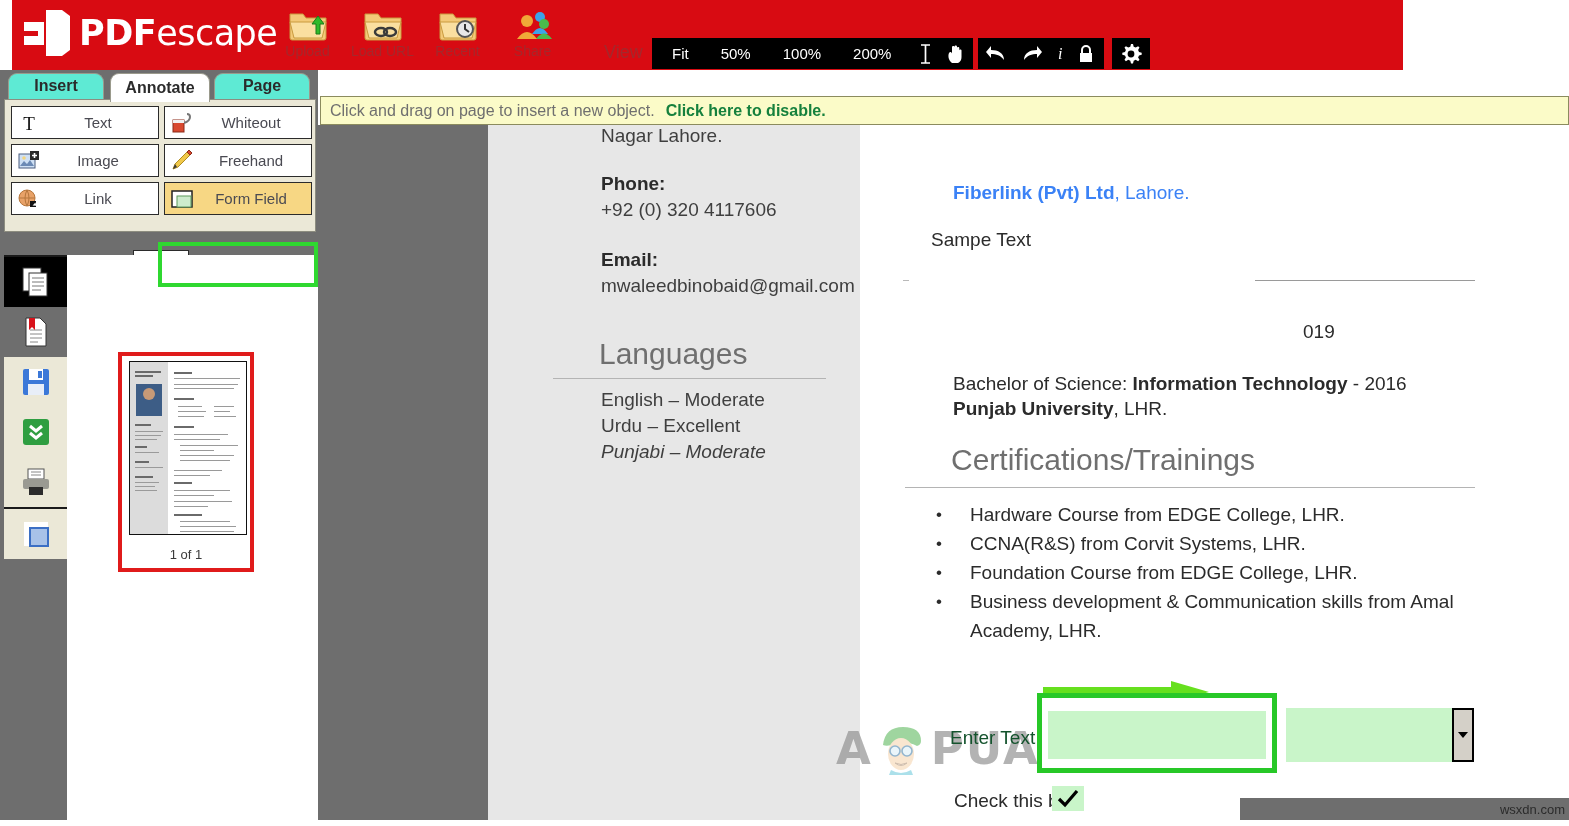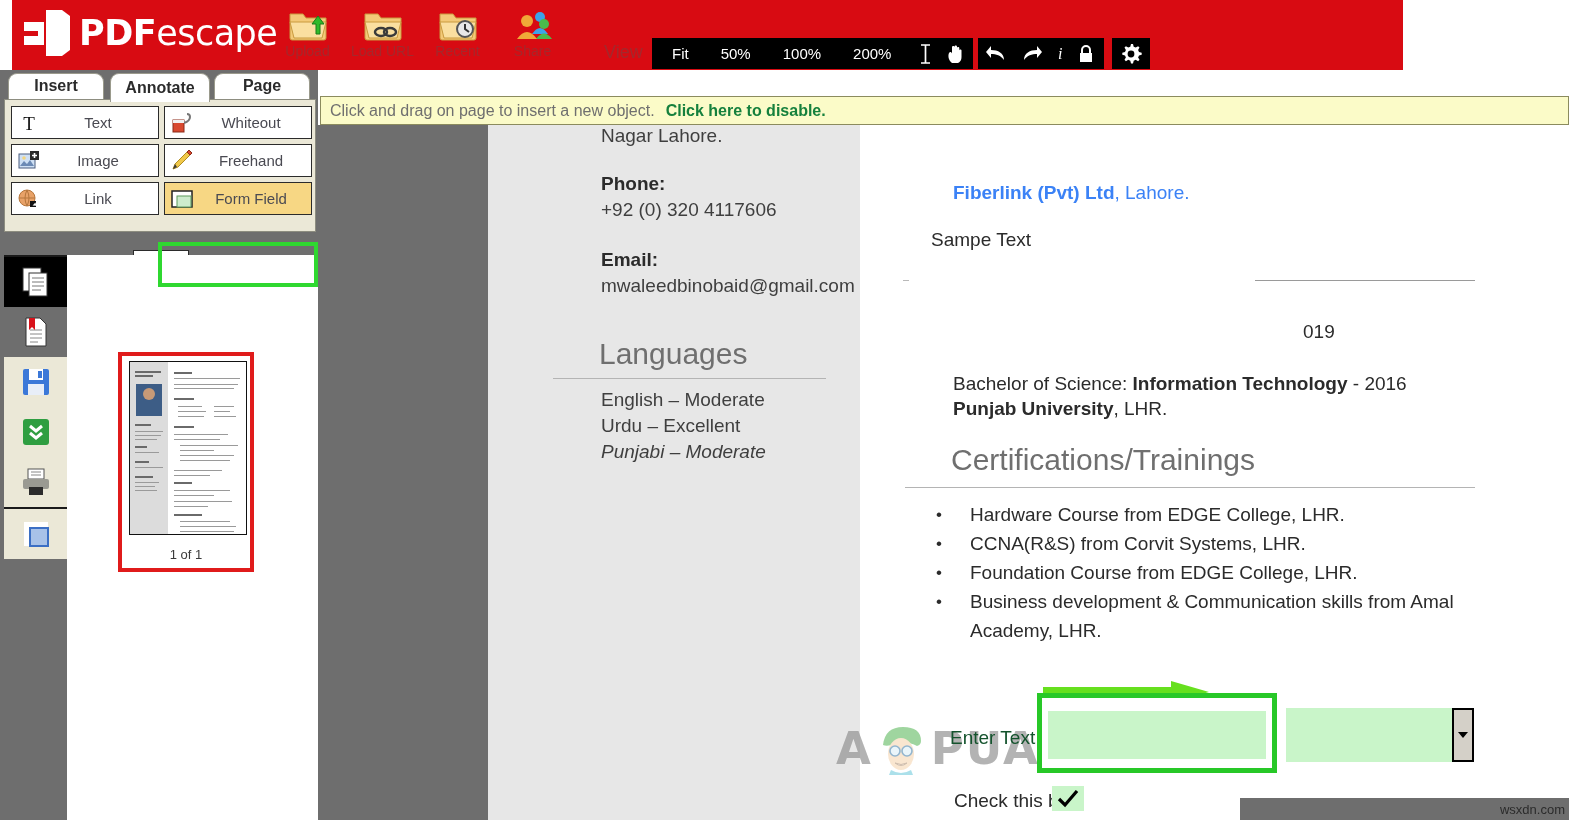--- a/index.html
+++ b/index.html
@@ -60,21 +60,21 @@
   .bg-icon { cursor: pointer; display: flex; align-items: center; }
 
   
   .leftpanel {
     position: absolute; left: 0; top: 70px; width: 318px; height: 756px;
     background: #6e6e6e;
   }
   .tabs { position: absolute; left: 0; top: 3px; width: 318px; height: 26px; }
   .tab {
     position: absolute; top: 0; height: 26px;
-    background: #ffffff; color: #2b2b2b;
+    background: #5eead4; color: #2b2b2b;
     font-size: 16px; font-weight: bold;
     border: 1px solid #9a9a8c; border-bottom: none;
     border-radius: 9px 9px 0 0;
     text-align: center; line-height: 24px; cursor: pointer;
   }
   .tab.active { background: #ffffff; top: 0; height: 29px; line-height: 27px; z-index: 5; }
   .tab-insert { left: 8px; width: 96px; }
   .tab-annotate { left: 110px; width: 100px; }
   .tab-page { left: 214px; width: 96px; }
 

